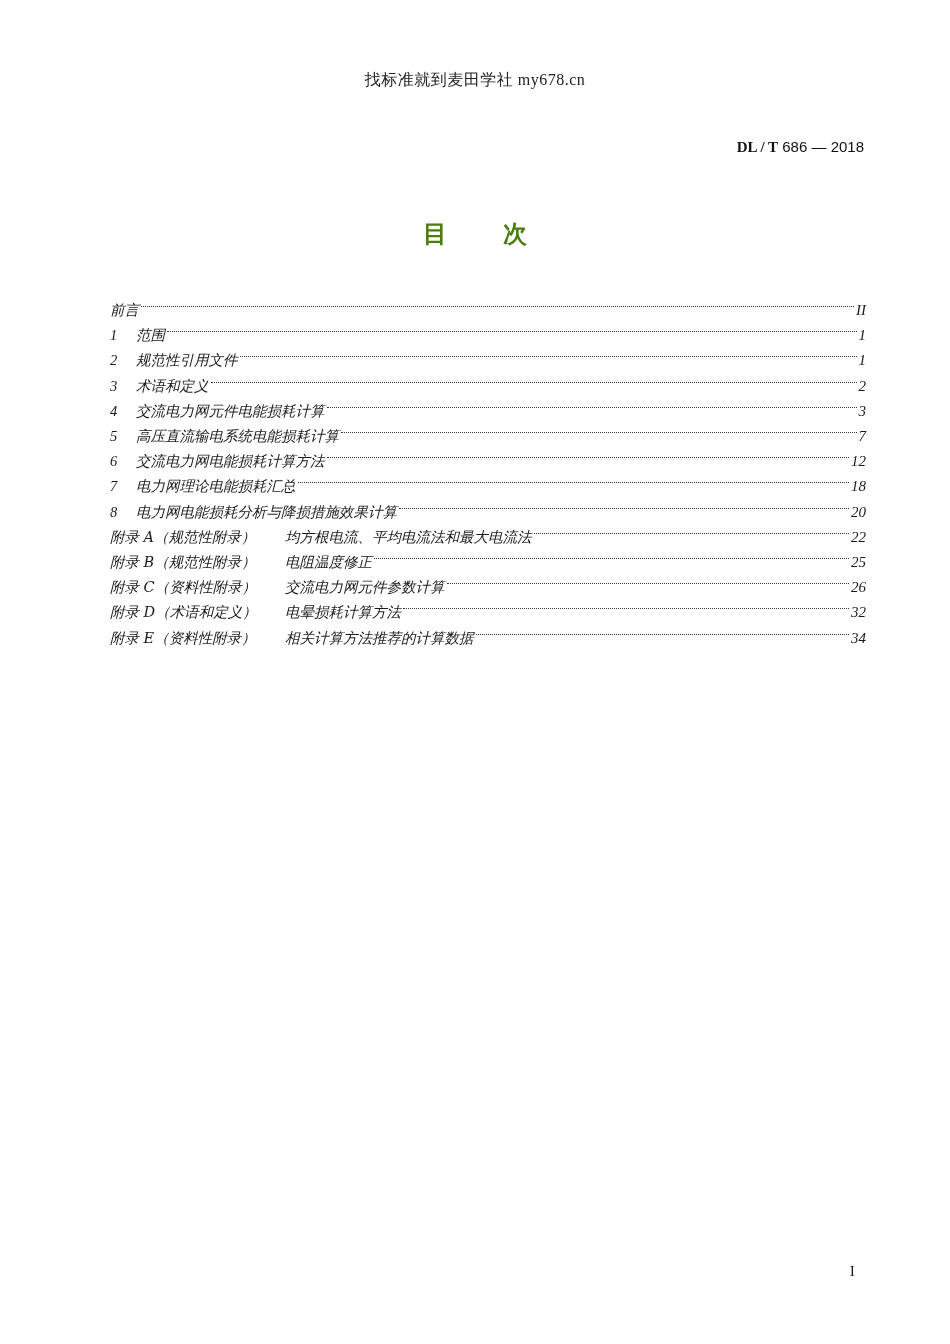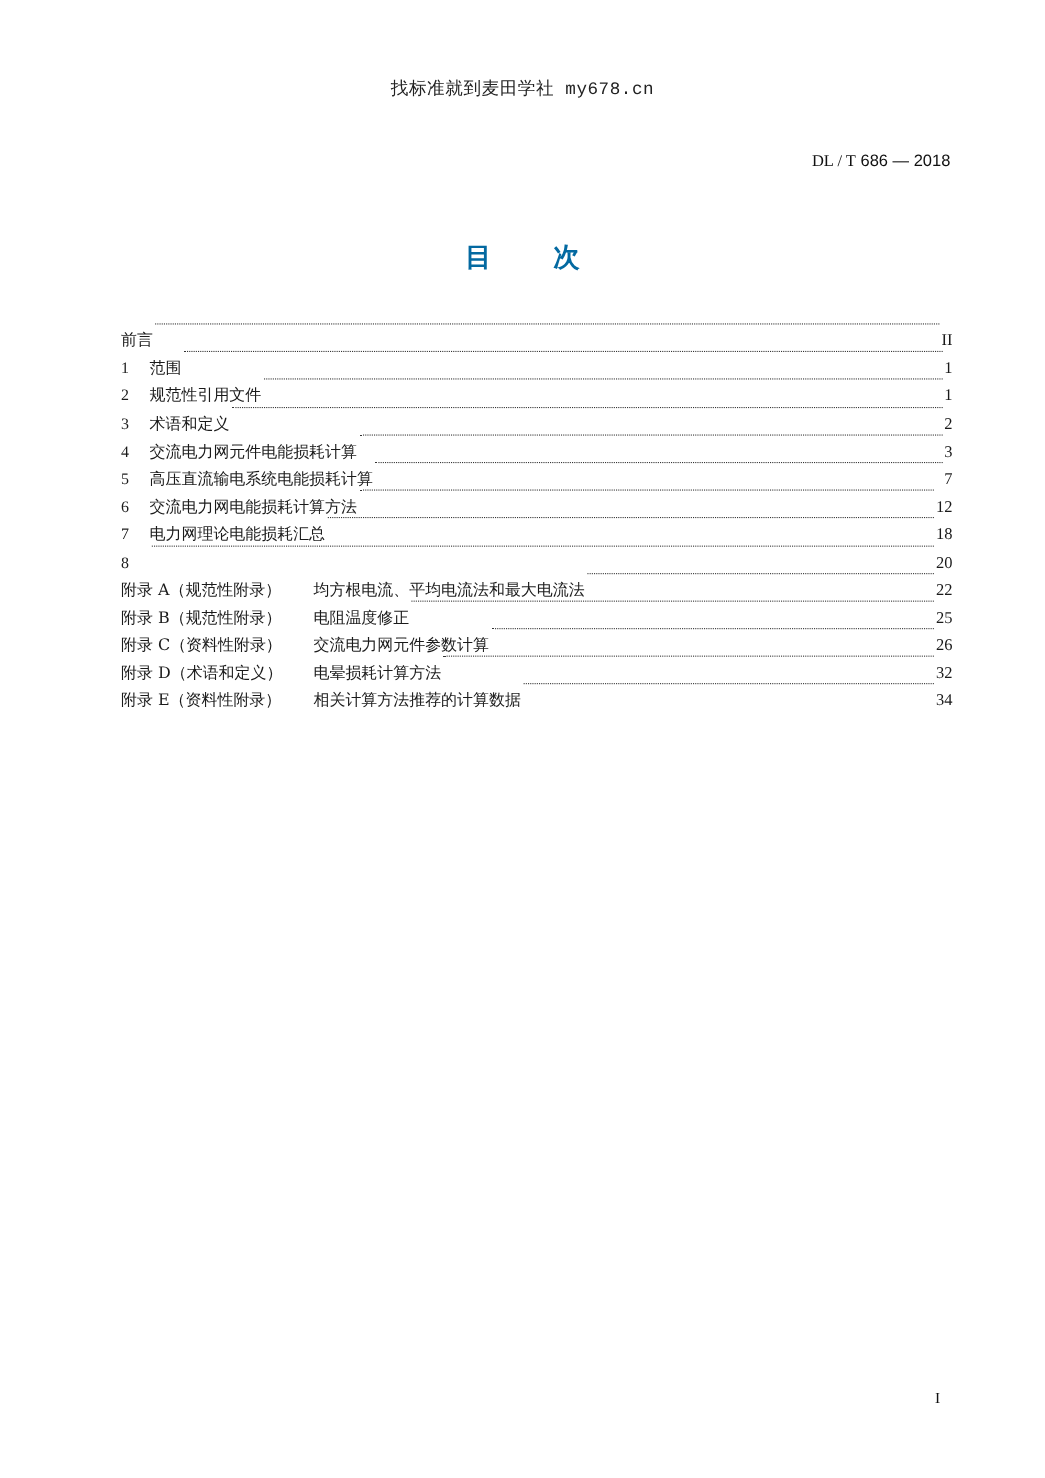--- a/index.html
+++ b/index.html
@@ -1,22 +1,22 @@
 <!DOCTYPE html>
 <html><head>
   <meta charset="utf-8">
   <style>
     html, body { margin: 0; padding: 0; background: #ffffff; }
     body { width: 950px; height: 1344px; position: relative; overflow: hidden; color: #1a1a1a; font-family: "DejaVu Serif", "Liberation Serif", serif; }
-    .watermark { position: absolute; top: 70px; left: 0; width: 950px; text-align: center; font-family: Liberation Mono, monospace; font-size: 16px; color: #222; letter-spacing: 0.5px; }
+    .watermark { position: absolute; top: 70px; left: 0; width: 950px; text-align: center; font-family: Liberation Serif, serif; font-size: 16px; color: #222; letter-spacing: 0.5px; }
     .std-code { position: absolute; top: 138px; right: 86px; font-family: "Liberation Sans", sans-serif; font-size: 15px; color: #111; }
-    .std-code b { font-family: "Liberation Serif", serif; font-weight: normal; }
-    .title { position: absolute; top: 218px; left: 0; width: 950px; text-align: center; font-family: "DejaVu Sans", sans-serif; font-size: 24px; font-weight: bold; letter-spacing: 56px; text-indent: 56px; color: #0369a1; }
+    .std-code b { font-family: "Liberation Serif", serif; font-weight: bold; }
+    .title { position: absolute; top: 218px; left: 0; width: 950px; text-align: center; font-family: "DejaVu Sans", sans-serif; font-size: 24px; font-weight: bold; letter-spacing: 56px; text-indent: 56px; color: #4d7c0f; }
     .toc { position: absolute; top: 298px; left: 110px; width: 756px; }
-    .row { display: flex; align-items: flex-start; height: 25.2px; font-size: 14.5px; line-height: 25px; font-family: "DejaVu Serif", "Liberation Serif", serif; }
+    .row { display: flex; align-items: center; height: 25.2px; font-size: 14.5px; line-height: 25px; font-family: "DejaVu Serif", "Liberation Serif", serif; font-style: italic; }
     .num { display: inline-block; width: 26px; font-family: "Liberation Serif", serif; }
     .label { white-space: nowrap; }
     .app-prefix { white-space: nowrap; display: inline-block; width: 175px; }
     .leader { flex: 1; border-bottom: 1.5px dotted #333; margin: 0 2px; transform: translateY(-4px); }
     .page { font-family: "Liberation Serif", serif; font-size: 15px; white-space: nowrap; }
     .footer-page { position: absolute; top: 1264px; left: 850px; font-family: "Liberation Serif", serif; font-size: 14px; color: #111; }
   </style>
 </head>
 <body>
 
@@ -74,20 +74,21 @@
     <span class="page">12</span>
   </div>
   <div class="row">
     <span class="num">7</span>
     <span class="label">电力网理论电能损耗汇总</span>
     <span class="leader"></span>
     <span class="page">18</span>
   </div>
   <div class="row">
     <span class="num">8</span>
+    <span class="label">电力网电能损耗分析与降损措施效果计算</span>
     <span class="leader"></span>
     <span class="page">20</span>
   </div>
 
   <div class="row">
     <span class="app-prefix">附录 A（规范性附录）</span>
     <span class="label">均方根电流、平均电流法和最大电流法</span>
     <span class="leader"></span>
     <span class="page">22</span>
   </div>

